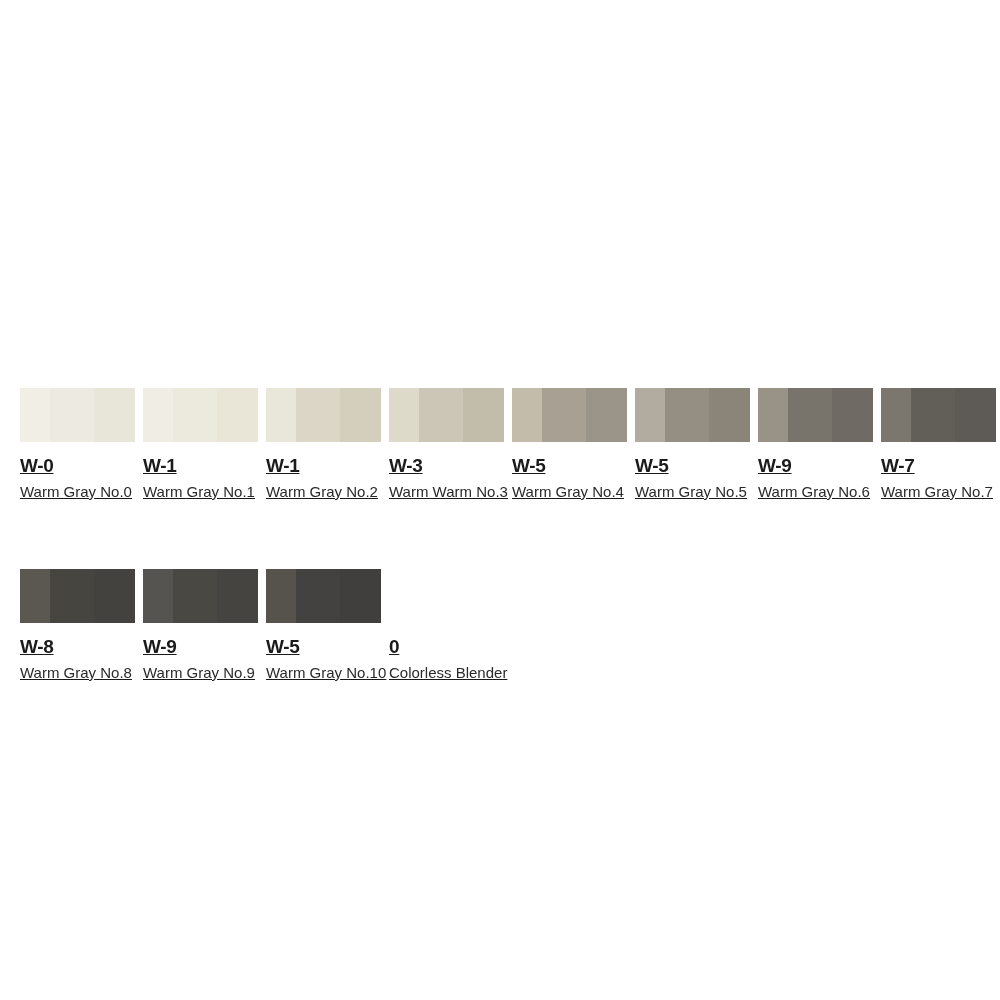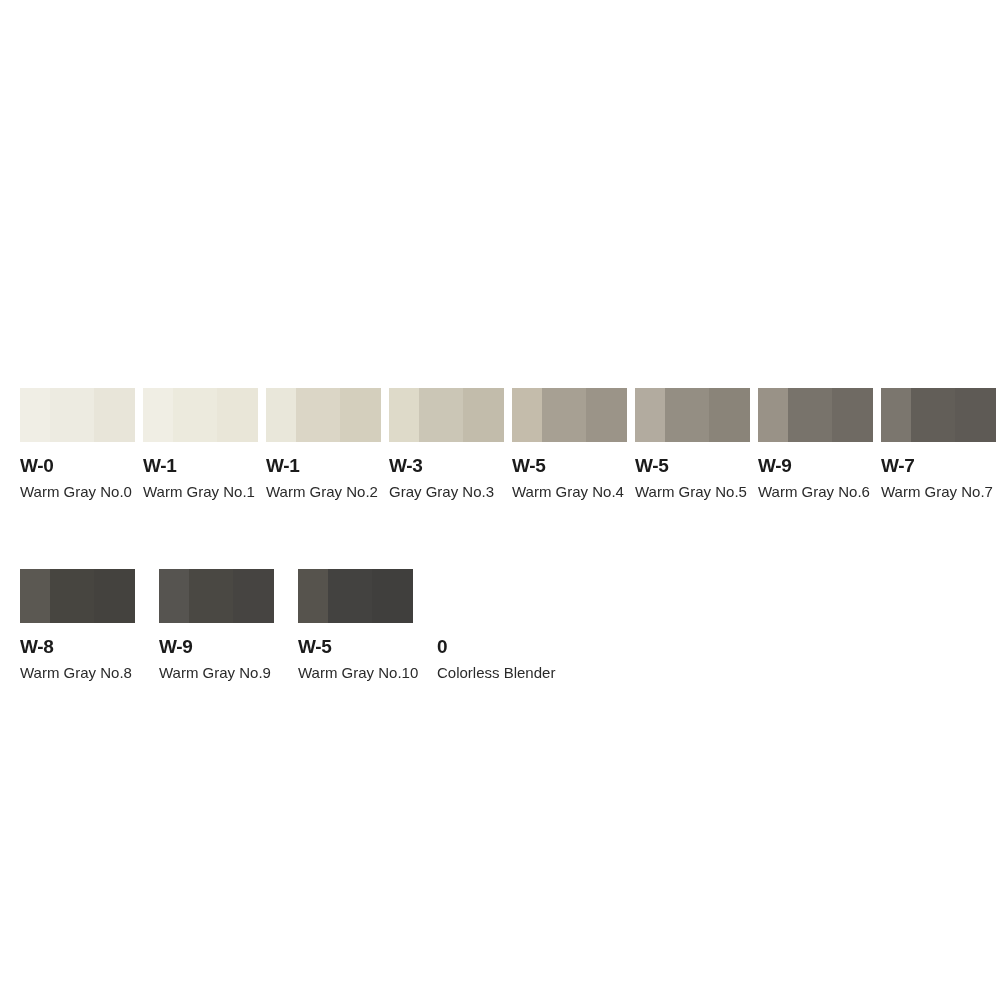--- a/index.html
+++ b/index.html
@@ -32,27 +32,27 @@
     width: 960px;
   }
 
   .swatch-row {
     display: flex;
     flex-direction: row;
     align-items: flex-start;
   }
   .swatch-row + .swatch-row {
     margin-top: 70px;
-    gap: 16px;
   }
 
   .swatch-cell {
     width: 115px;
     margin-right: 8px;
     position: relative;
+    text-decoration: underline;
   }
 
   .swatch-block {
     width: 115px;
     height: 54px;
     display: block;
     border: 0;
   }
   .swatch-block.is-empty {
     background: transparent;
@@ -94,21 +94,21 @@
           <div class="swatch-name">Warm Gray No.1</div>
         </div>
         <div class="swatch-cell">
           <div class="swatch-block" style="background: linear-gradient(to right, rgb(233, 231, 218) 0%, rgb(233, 231, 218) 26%, rgb(219, 214, 198) 26%, rgb(219, 214, 198) 64%, rgb(212, 207, 189) 64%, rgb(212, 207, 189) 100%);"></div>
           <div class="swatch-code">W-1</div>
           <div class="swatch-name">Warm Gray No.2</div>
         </div>
         <div class="swatch-cell">
           <div class="swatch-block" style="background: linear-gradient(to right, rgb(222, 218, 201) 0%, rgb(222, 218, 201) 26%, rgb(203, 198, 182) 26%, rgb(203, 198, 182) 64%, rgb(194, 188, 171) 64%, rgb(194, 188, 171) 100%);"></div>
           <div class="swatch-code">W-3</div>
-          <div class="swatch-name">Gray Gray No.3</div>
+          <div class="swatch-name">Warm Warm No.3</div>
         </div>
         <div class="swatch-cell">
           <div class="swatch-block" style="background: linear-gradient(to right, rgb(196, 188, 171) 0%, rgb(196, 188, 171) 26%, rgb(167, 160, 147) 26%, rgb(167, 160, 147) 64%, rgb(155, 148, 136) 64%, rgb(155, 148, 136) 100%);"></div>
           <div class="swatch-code">W-5</div>
           <div class="swatch-name">Warm Gray No.4</div>
         </div>
         <div class="swatch-cell">
           <div class="swatch-block" style="background: linear-gradient(to right, rgb(178, 171, 159) 0%, rgb(178, 171, 159) 26%, rgb(148, 142, 131) 26%, rgb(148, 142, 131) 64%, rgb(138, 132, 121) 64%, rgb(138, 132, 121) 100%);"></div>
           <div class="swatch-code">W-5</div>
           <div class="swatch-name">Warm Gray No.5</div>

